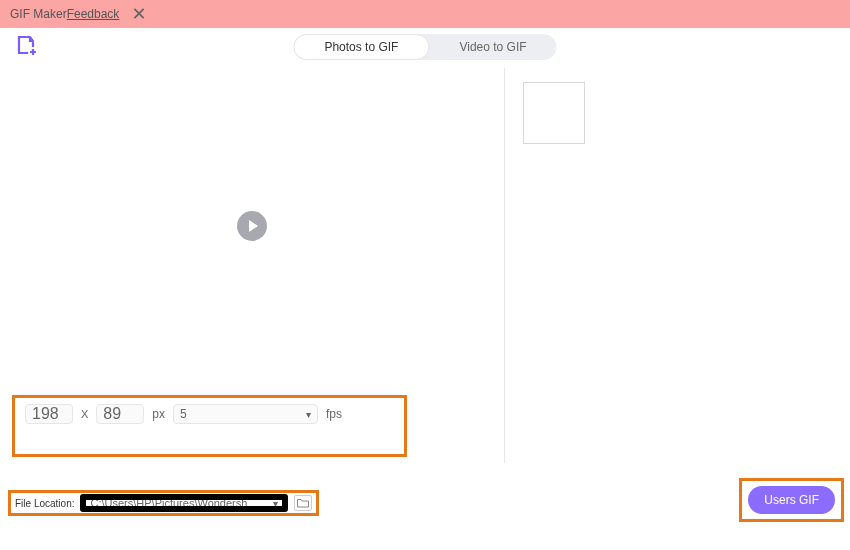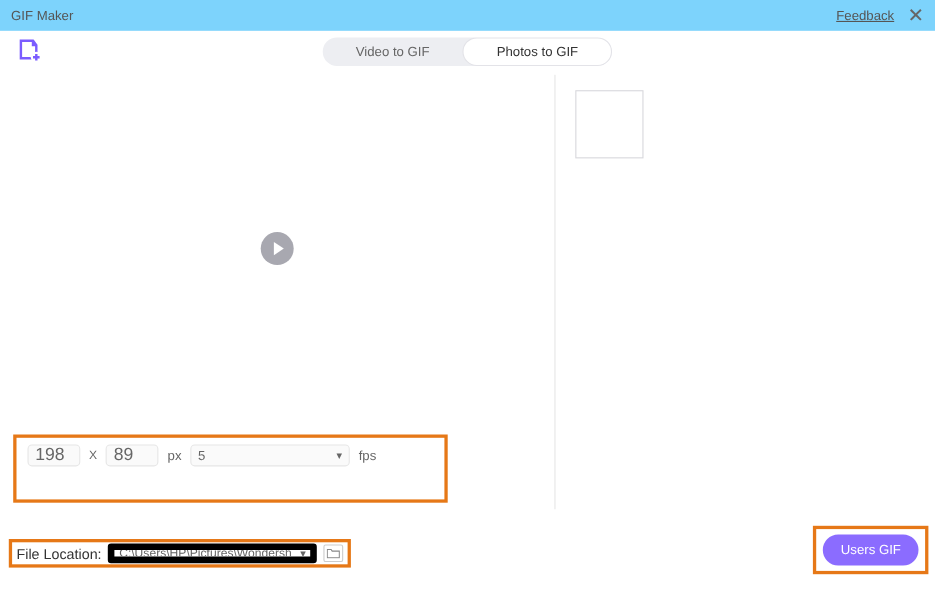--- a/index.html
+++ b/index.html
@@ -8,23 +8,22 @@
       width: 850px;
       height: 550px;
       background: #fff;
       color: #333;
       font-size: 13px;
       overflow: hidden;
     }
     .header {
       display: flex;
       align-items: center;
-      justify-content: space-between;
       padding: 6px 10px;
-      background: #7dd3fc;
+      background: #fca5a5;
       height: 28px;
     }
     .header-title {
       font-size: 12px;
       color: #555;
     }
     .header-right {
       display: flex;
       align-items: center;
       gap: 12px;
@@ -194,21 +193,21 @@
       width: 311px;
       height: 26px;
       border: 3px solid #e67817;
       display: flex;
       align-items: center;
       padding: 0 4px;
       gap: 6px;
       background: #fff;
     }
     .file-loc-label {
-      font-size: 13px;
+      font-size: 10px;
       color: #333;
       white-space: nowrap;
     }
     .file-loc-select {
       flex: 1;
       display: flex;
       align-items: center;
       justify-content: space-between;
       font-size: 11px;
       color: #666;
@@ -267,22 +266,22 @@
 <div class="toolbar">
   <span class="add-file-icon">
     <svg width="24" height="22" viewBox="0 0 24 22" fill="none">
       <path d="M3 2 H14 L17 6 V18 H3 Z" stroke="#7b5cff" stroke-width="2.2" fill="#fff"></path>
       <path d="M14 2 V6 H17" stroke="#7b5cff" stroke-width="2.2" fill="none"></path>
       <circle cx="17" cy="17" r="5" fill="#fff"></circle>
       <path d="M17 14 V20 M14 17 H20" stroke="#7b5cff" stroke-width="2.2"></path>
     </svg>
   </span>
   <div class="tab-switch">
+    <div class="tab active">Photos to GIF</div>
     <div class="tab">Video to GIF</div>
-    <div class="tab active">Photos to GIF</div>
   </div>
 </div>
 
 <div class="main">
   <div class="preview-pane">
     <div class="play-button">
       <span class="play-triangle"></span>
     </div>
   </div>
   <div class="side-pane">

